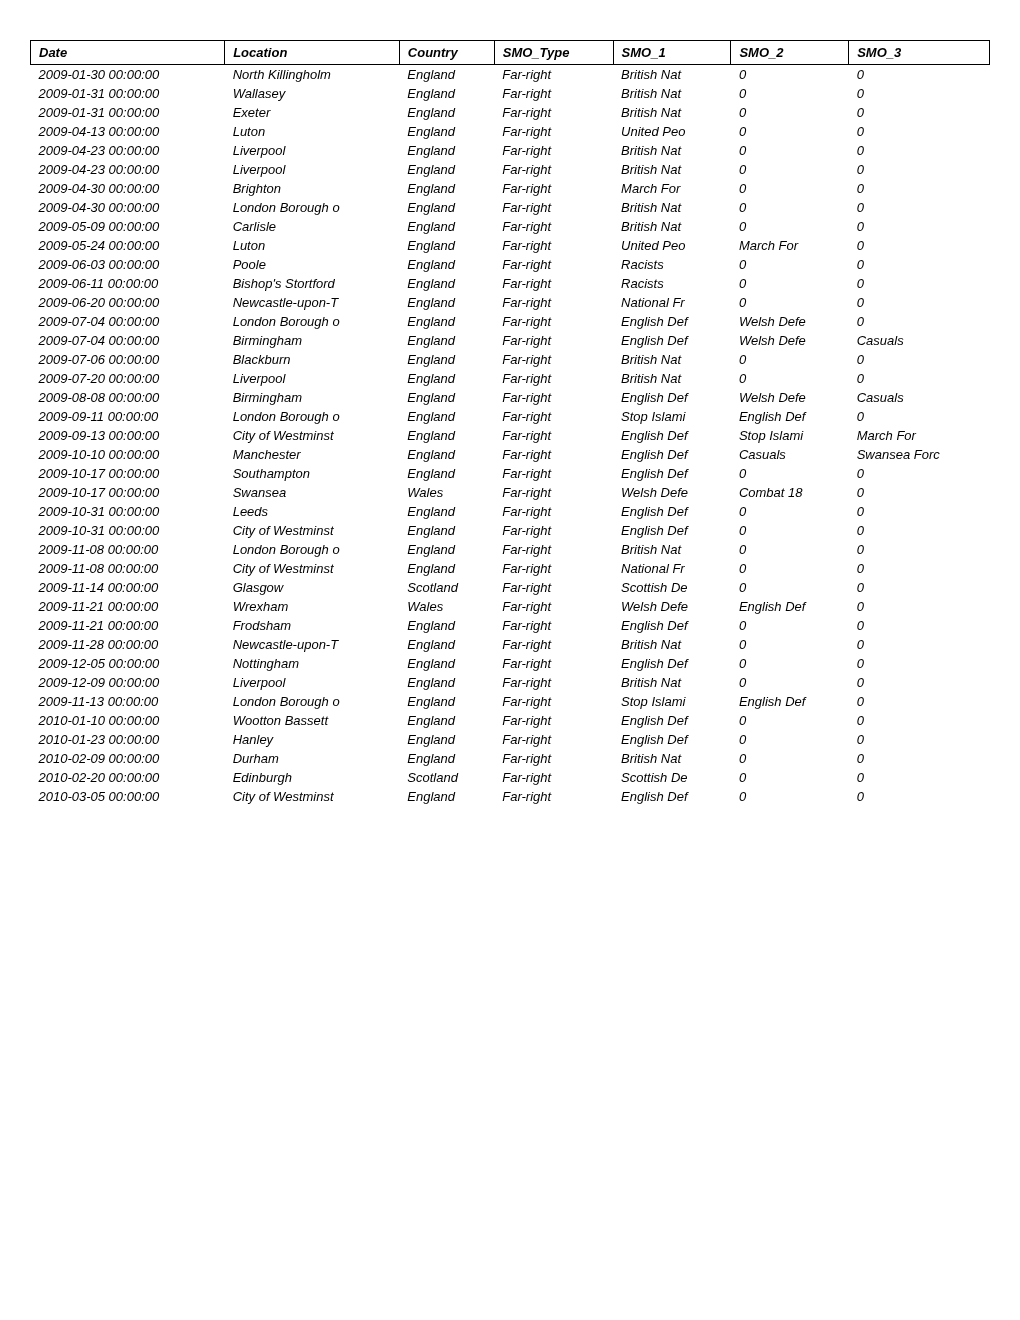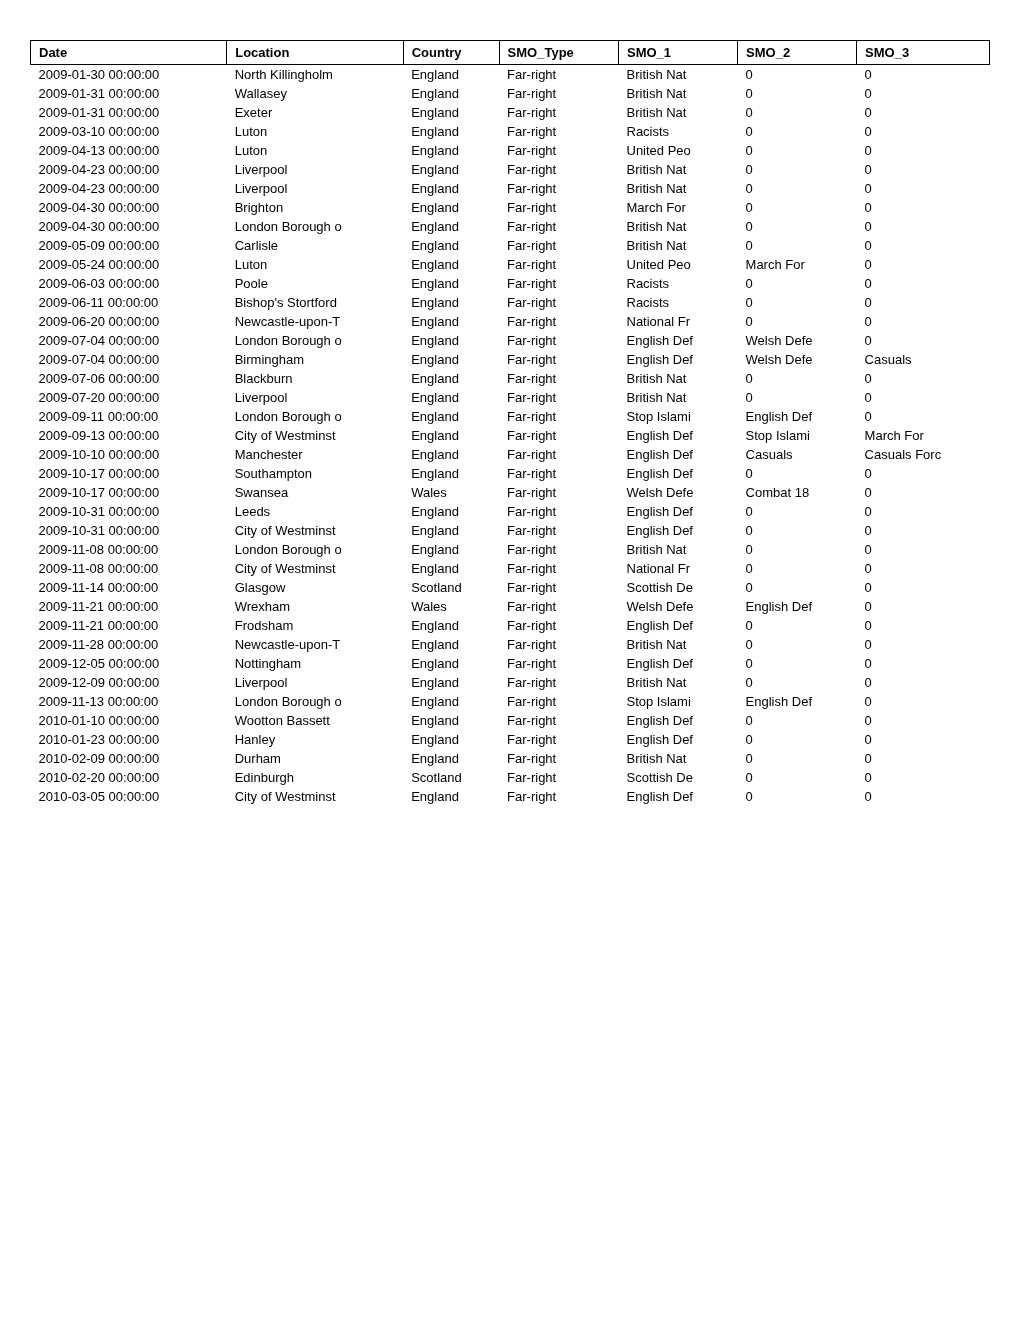--- a/index.html
+++ b/index.html
@@ -6,20 +6,21 @@
     body {
       background: #fff;
       font-family: Arial, sans-serif;
       font-size: 13px;
       color: #000;
       padding: 40px 30px;
     }
     table {
       border-collapse: collapse;
       width: 100%;
+      font-style: italic;
     }
     th {
       border: 1.5px solid #000;
       padding: 4px 8px;
       text-align: left;
       font-weight: bold;
       background: #fff;
     }
     td {
       padding: 2px 8px;
@@ -65,29 +66,20 @@
       <tr>
         <td>2009-01-31 00:00:00</td>
         <td>Exeter</td>
         <td>England</td>
         <td>Far-right</td>
         <td>British Nat</td>
         <td>0</td>
         <td>0</td>
       </tr>
       <tr>
-        <td>2009-03-10 00:00:00</td>
-        <td>Luton</td>
-        <td>England</td>
-        <td>Far-right</td>
-        <td>Racists</td>
-        <td>0</td>
-        <td>0</td>
-      </tr>
-      <tr>
         <td>2009-04-13 00:00:00</td>
         <td>Luton</td>
         <td>England</td>
         <td>Far-right</td>
         <td>United Peo</td>
         <td>0</td>
         <td>0</td>
       </tr>
       <tr>
         <td>2009-04-23 00:00:00</td>
@@ -200,20 +192,29 @@
       <tr>
         <td>2009-07-20 00:00:00</td>
         <td>Liverpool</td>
         <td>England</td>
         <td>Far-right</td>
         <td>British Nat</td>
         <td>0</td>
         <td>0</td>
       </tr>
       <tr>
+        <td>2009-08-08 00:00:00</td>
+        <td>Birmingham</td>
+        <td>England</td>
+        <td>Far-right</td>
+        <td>English Def</td>
+        <td>Welsh Defe</td>
+        <td>Casuals</td>
+      </tr>
+      <tr>
         <td>2009-09-11 00:00:00</td>
         <td>London Borough o</td>
         <td>England</td>
         <td>Far-right</td>
         <td>Stop Islami</td>
         <td>English Def</td>
         <td>0</td>
       </tr>
       <tr>
         <td>2009-09-13 00:00:00</td>
@@ -224,21 +225,21 @@
         <td>Stop Islami</td>
         <td>March For</td>
       </tr>
       <tr>
         <td>2009-10-10 00:00:00</td>
         <td>Manchester</td>
         <td>England</td>
         <td>Far-right</td>
         <td>English Def</td>
         <td>Casuals</td>
-        <td>Casuals Forc</td>
+        <td>Swansea Forc</td>
       </tr>
       <tr>
         <td>2009-10-17 00:00:00</td>
         <td>Southampton</td>
         <td>England</td>
         <td>Far-right</td>
         <td>English Def</td>
         <td>0</td>
         <td>0</td>
       </tr>

